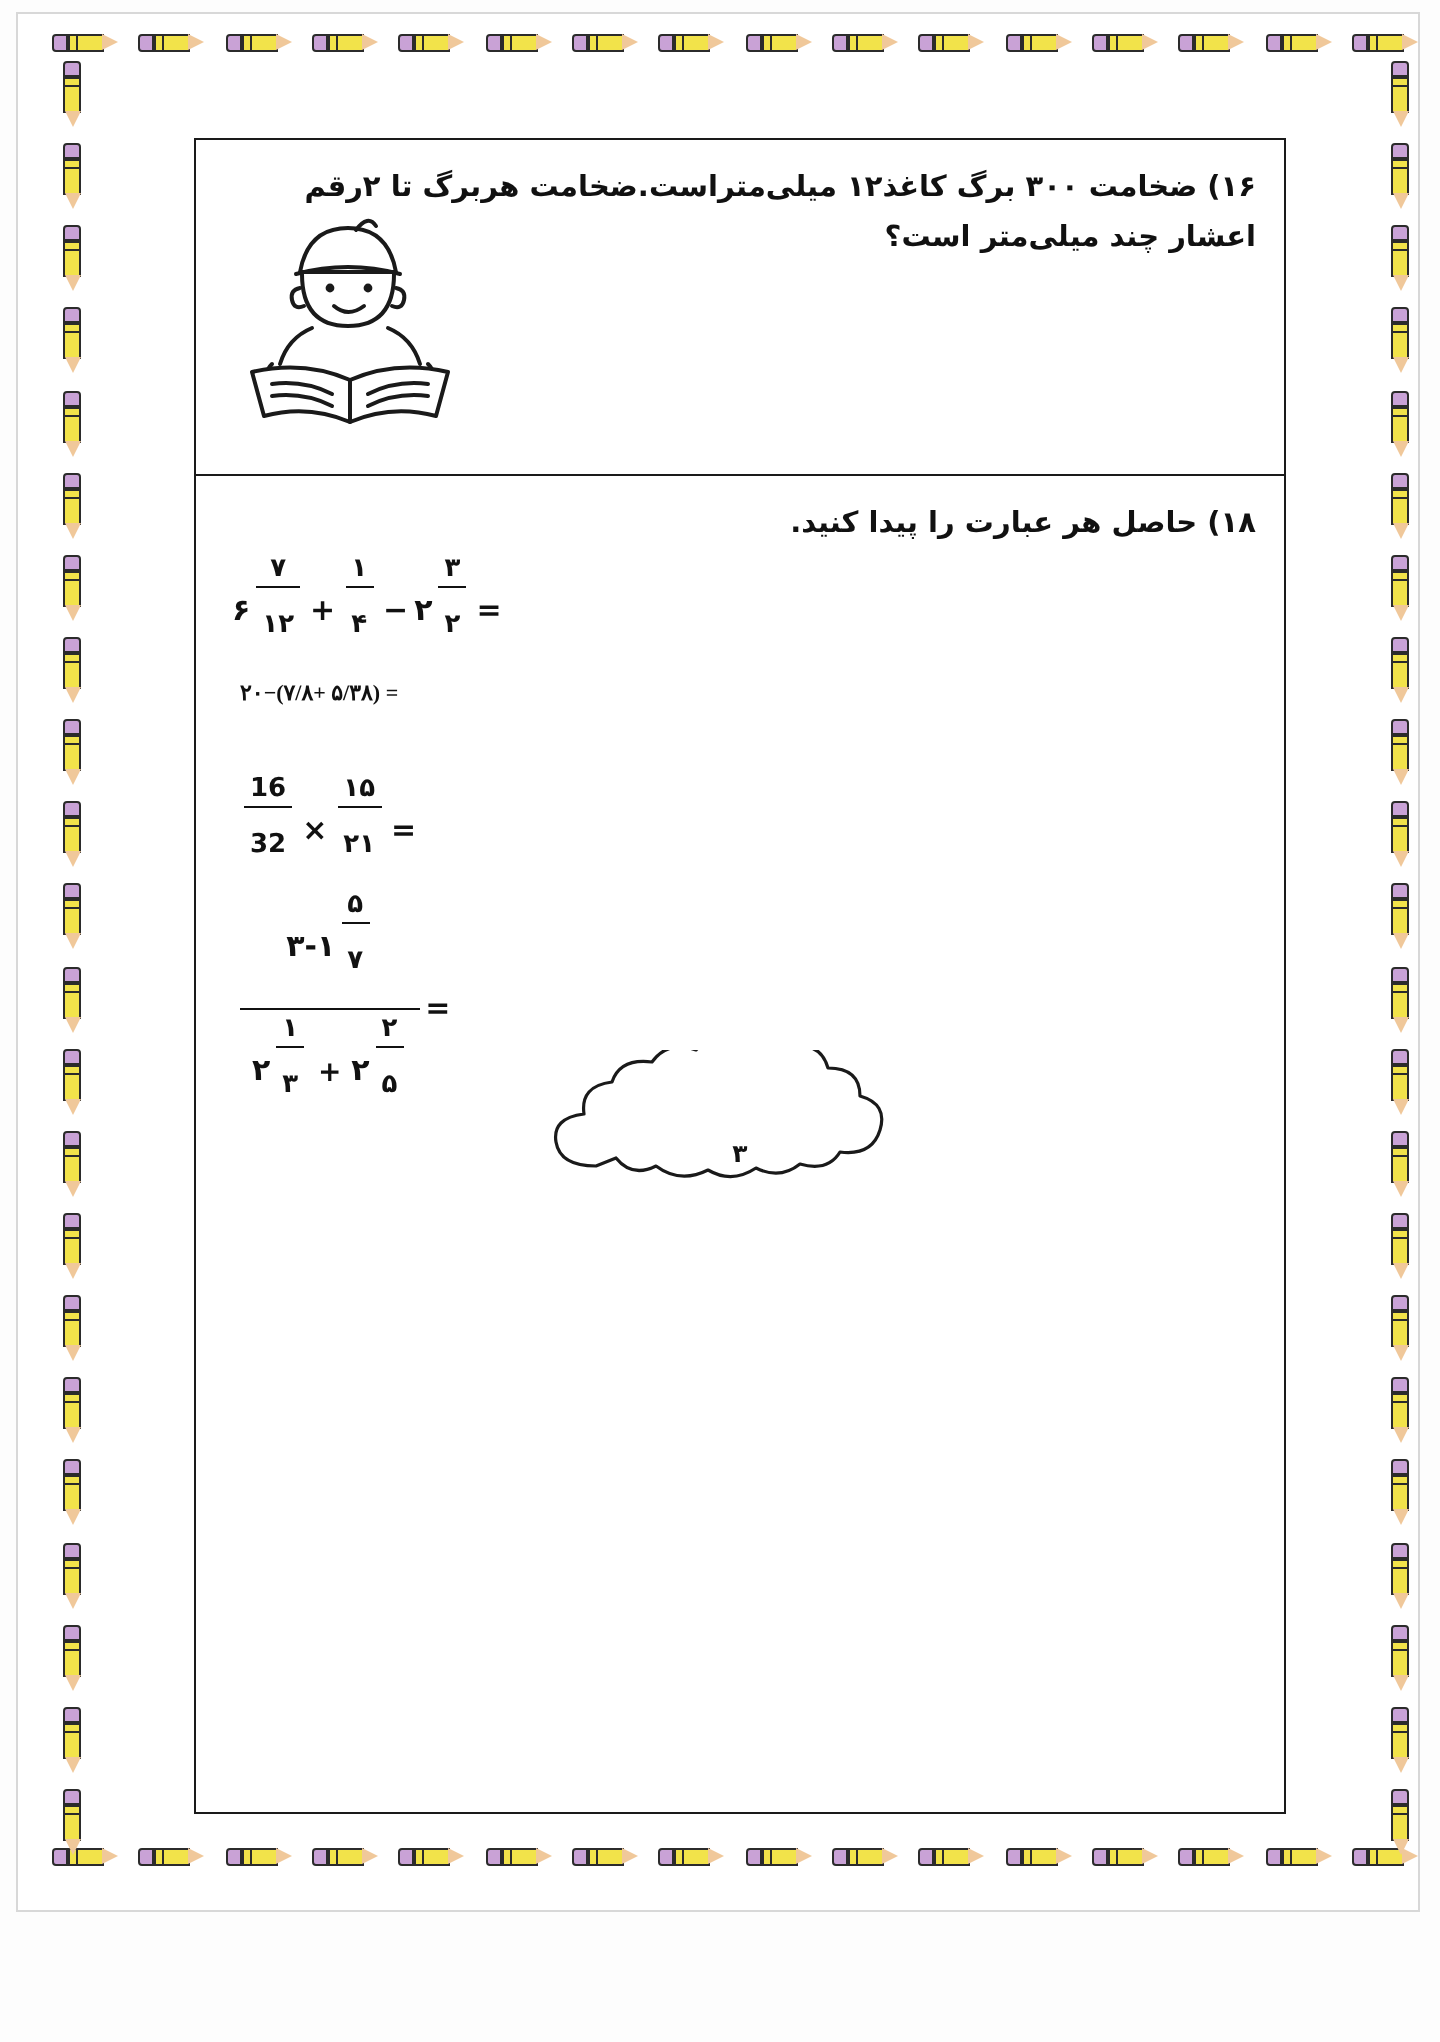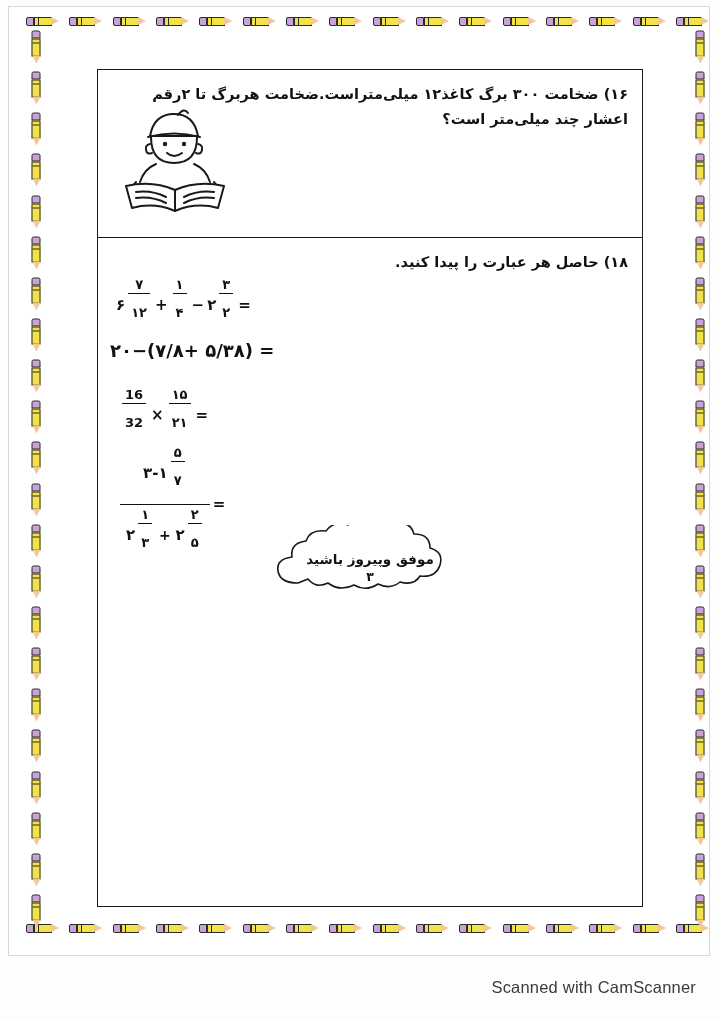--- a/index.html
+++ b/index.html
@@ -176,21 +176,21 @@
     direction: ltr;
     font-size: 15px;
     font-weight: bold;
     color: #111;
     display: flex;
     align-items: center;
     gap: 3px;
     white-space: nowrap;
   }
   .e1 { position: absolute; left: 18px; top: 40px; }
-  .e2 { position: absolute; left: 12px; top: 102px; font-size: 18px; }
+  .e2 { position: absolute; left: 22px; top: 102px; font-size: 11px; font-family: Liberation Serif, serif; }
   .e3 { position: absolute; left: 22px; top: 150px; }
   .e4 { position: absolute; left: 22px; top: 208px; }
 
   .frac {
     display: inline-flex;
     flex-direction: column;
     align-items: center;
     vertical-align: middle;
     font-size: 13px;
     line-height: 1.15;
@@ -768,22 +768,20 @@
               </span>
             </span>
           </span>
           <span>=</span>
         </div>
 
         <div class="cloud-wrap">
           <svg viewBox="0 0 220 74" width="220" height="74">
             <path d="M38 58 q-18 0 -20 -12 q-2 -12 14 -14 q-2 -14 14 -16 q4 -12 20 -10 q8 -11 22 -6 q10 -10 24 -3 q12 -8 22 2 q16 -4 20 10 q16 0 16 14 q14 4 10 17 q-4 13 -20 11 q-6 10 -20 6 q-10 8 -22 2 q-12 8 -24 1 q-14 7 -26 -2 q-12 6 -20 -4 z" fill="#ffffff" stroke="#1a1a1a" stroke-width="1.6" stroke-linejoin="round"></path>
           </svg>
-          <div class="cloud-text">موفق وپیروز باشید</div>
           <div class="cloud-page">۳</div>
         </div>
 
       </div>
     </div>
   </div>
 
-  <div class="scan-footer">Scanned with CamScanner</div>
 </div>
 
 </body></html>

